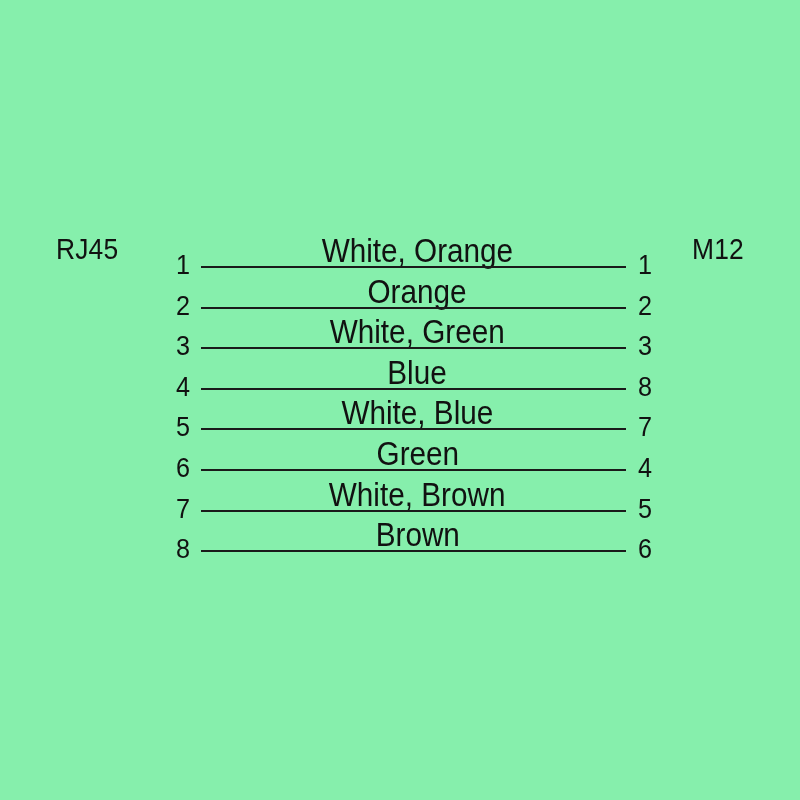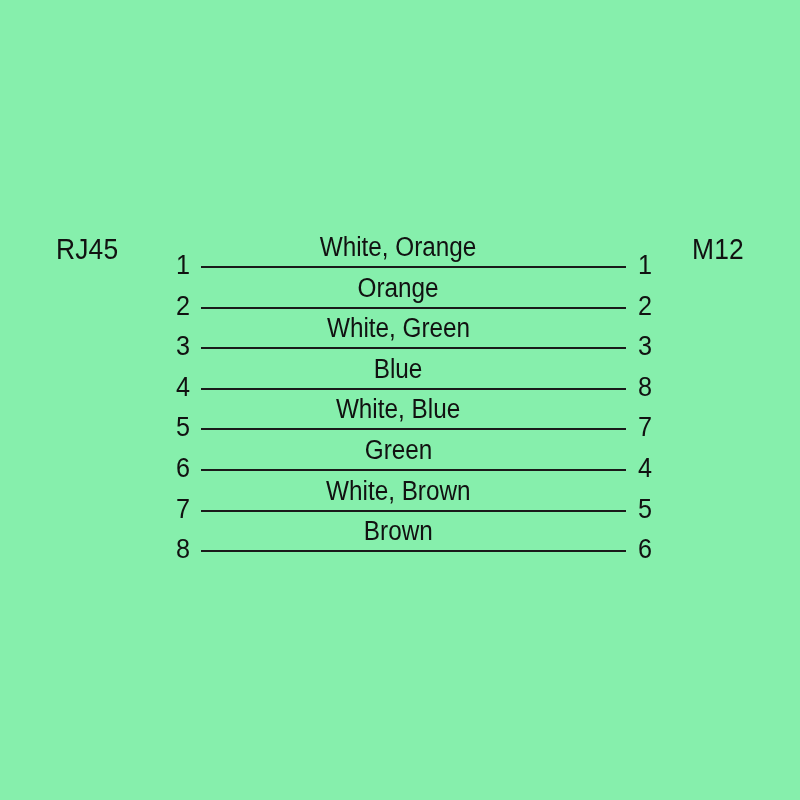--- a/index.html
+++ b/index.html
@@ -74,24 +74,24 @@
     transform-origin: right top;
   }
   .pin-right {
     left: 638px;
     width: 44px;
     text-align: left;
     transform-origin: left top;
   }
   .wire-name {
     position: absolute;
-    left: 186px;
+    left: 205px;
     width: 425px;
     text-align: center;
-    font-size: 27px;
+    font-size: 33px;
     line-height: 1;
     top: -32px;
     color: #111111;
     white-space: nowrap;
   }
   .wire-name span {
     display: inline-block;
     transform: scaleX(0.9);
   }
 </style>

